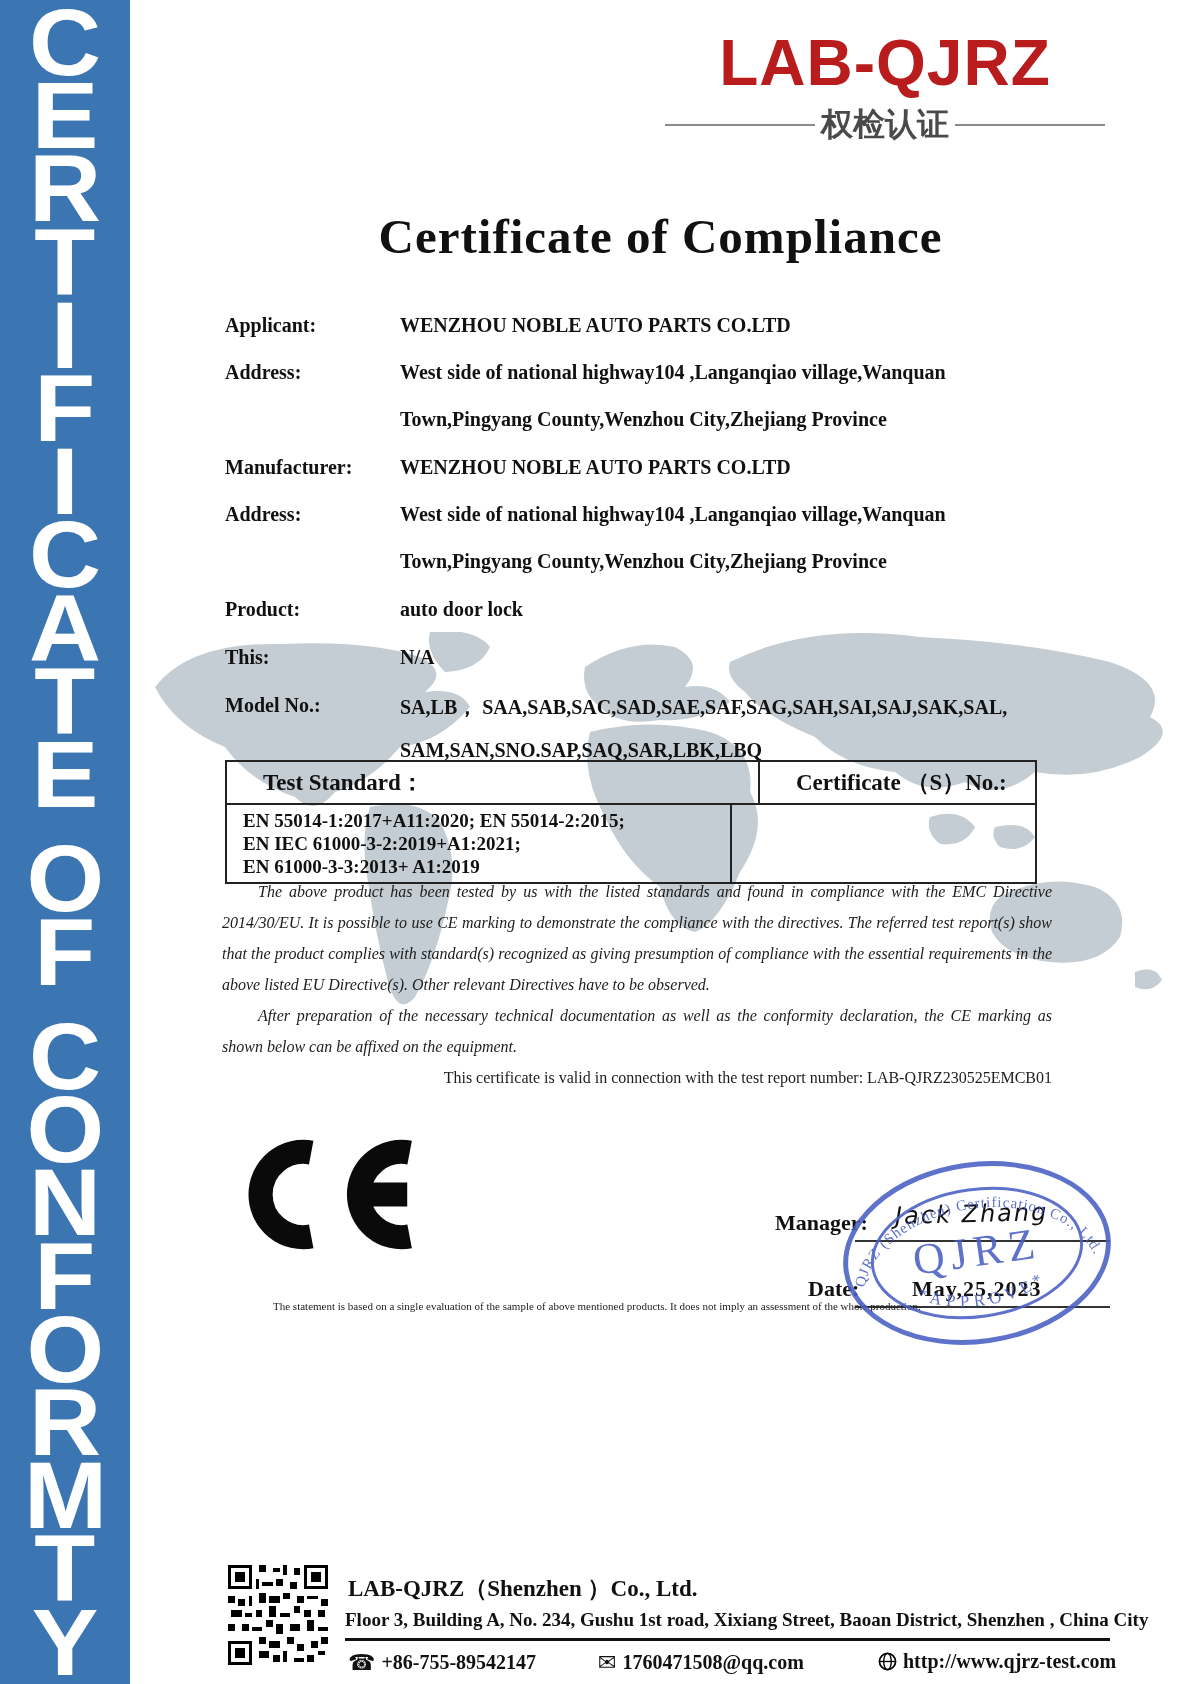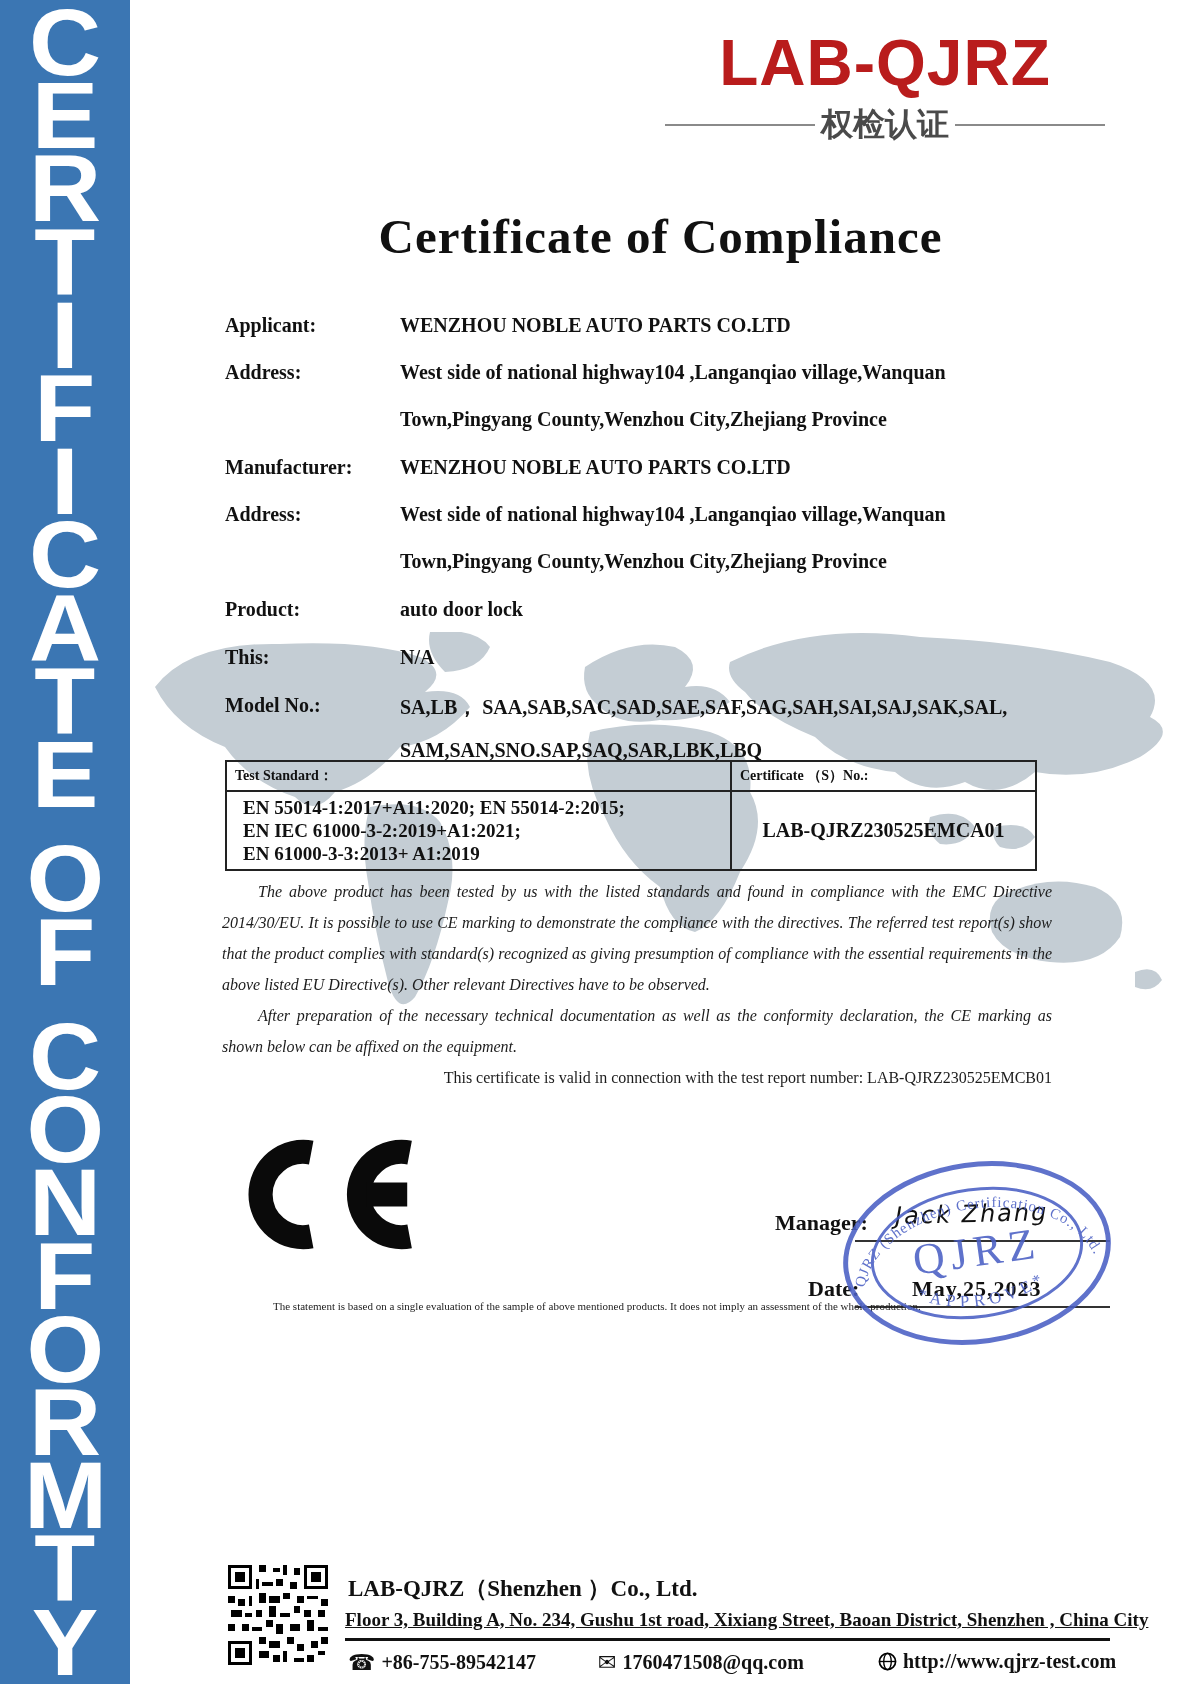--- a/index.html
+++ b/index.html
@@ -37,21 +37,21 @@
   .frow .lbl{position:absolute;left:225px;top:0;width:170px;}
   .frow .val{position:absolute;left:400px;top:0;width:660px;}
 
   
   .ttable{position:absolute;left:225px;top:760px;width:812px;border:2px solid #222;
           box-sizing:border-box;background:transparent;}
   .trow{display:flex;}
   .tcell-l{width:505px;border-right:2px solid #222;box-sizing:border-box;padding:4px 16px;}
   .tcell-r{flex:1;box-sizing:border-box;padding:4px 8px;}
   .thead{border-bottom:2px solid #222;}
-  .thead .tcell-l,.thead .tcell-r{font-size:14px;font-weight:bold;padding:5px 8px;}
+  .thead .tcell-l,.thead .tcell-r{font-size:23px;font-weight:bold;padding:5px 8px;margin-left:28px;}
   .tbody .tcell-l{font-size:19px;font-weight:bold;line-height:23px;}
   .tbody .tcell-r{display:flex;align-items:center;justify-content:center;
                   font-size:20px;font-weight:bold;}
 
   
   .paras{position:absolute;left:222px;width:830px;color:#1c1c1c;}
   .paras p{margin:0;font-size:16px;line-height:31px;text-indent:36px;text-align:right;}
   #p1,#p2{text-align:justify;font-style:italic;}
 
   
@@ -67,21 +67,21 @@
   
   .stamp{position:absolute;left:838px;top:1158px;width:278px;height:190px;
          transform:rotate(-8deg);opacity:.88;z-index:2;}
 
   .statement{position:absolute;left:237px;top:1292px;width:810px;font-size:11px;
              line-height:29px;text-indent:36px;color:#1c1c1c;}
 
   
   .qr{position:absolute;left:228px;top:1564px;width:100px;height:102px;}
   .f-company{position:absolute;left:348px;top:1573px;font-size:23px;font-weight:bold;}
-  .f-address{position:absolute;left:345px;top:1609px;font-size:19px;font-weight:bold;white-space:nowrap;text-decoration:underline;}
+  .f-address{position:absolute;left:345px;top:1609px;font-size:19px;font-weight:bold;white-space:nowrap;}
   .f-rule{position:absolute;left:345px;top:1638px;width:765px;height:3px;background:#111;}
   .f-contact{position:absolute;top:1650px;font-size:20px;font-weight:bold;display:flex;
              align-items:center;gap:6px;}
   .f-contact .glyph{font-family:"DejaVu Sans",sans-serif;font-size:22px;font-weight:normal;}
   #contact-phone{left:348px;} #contact-email{left:598px;} #contact-web{left:878px;}
 </style>
 </head>
 <body>
 
 <div id="page">
@@ -184,21 +184,20 @@
       <div class="trow thead">
         <div class="tcell-l">Test Standard：</div>
         <div class="tcell-r">Certificate （S）No.:</div>
       </div>
       <div class="trow tbody">
         <div class="tcell-l">
           <div>EN 55014-1:2017+A11:2020; EN 55014-2:2015;</div>
           <div>EN IEC 61000-3-2:2019+A1:2021;</div>
           <div>EN 61000-3-3:2013+ A1:2019</div>
         </div>
-        <div class="tcell-r">LAB-QJRZ230525EMCA01</div>
       </div>
     </div>
 
     <div class="paras" style="top:876px">
       <p id="p1">The above product has been tested by us with the listed standards and found in compliance with the EMC Directive 2014/30/EU. It is possible to use CE marking to demonstrate the compliance with the directives. The referred test report(s) show that the product complies with standard(s) recognized as giving presumption of compliance with the essential requirements in the above listed EU Directive(s). Other relevant Directives have to be observed.</p>
       <p id="p2">After preparation of the necessary technical documentation as well as the conformity declaration, the CE  marking as shown below can be affixed on the equipment.</p>
       <p id="p3">This certificate is valid in connection with the test report number: LAB-QJRZ230525EMCB01</p>
     </div>
 
     <svg class="ce" viewBox="0 0 210 130">

